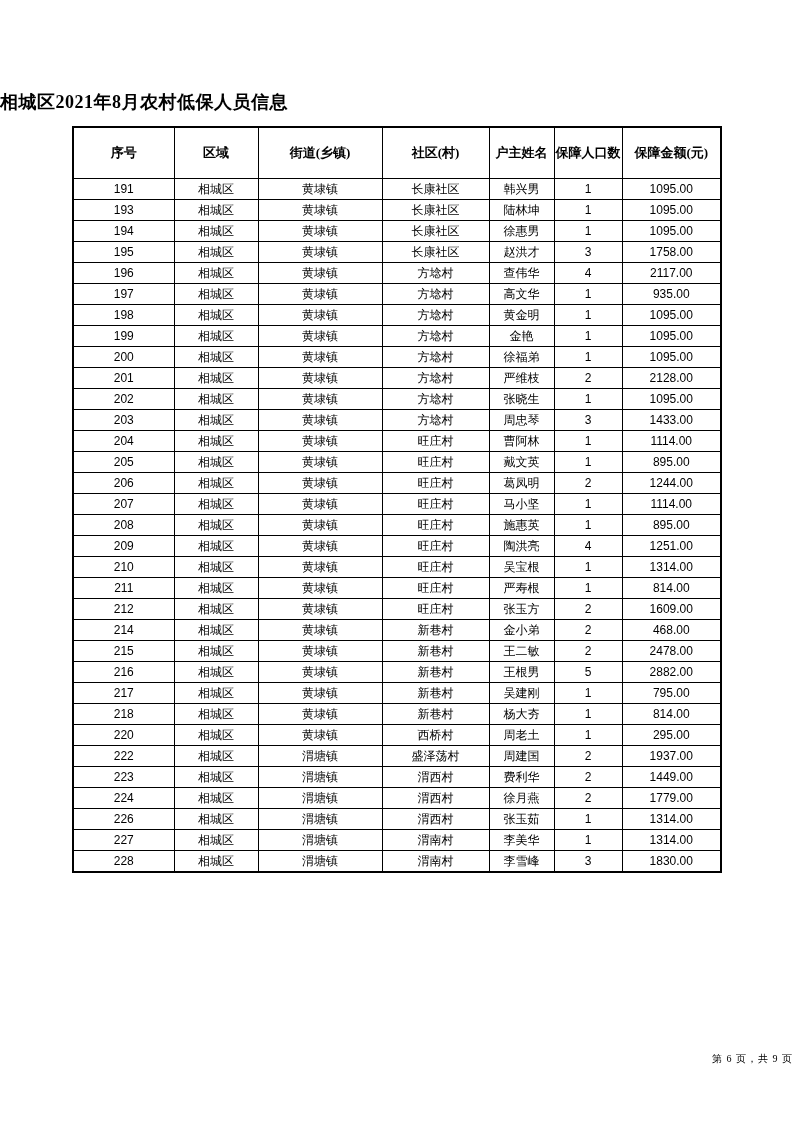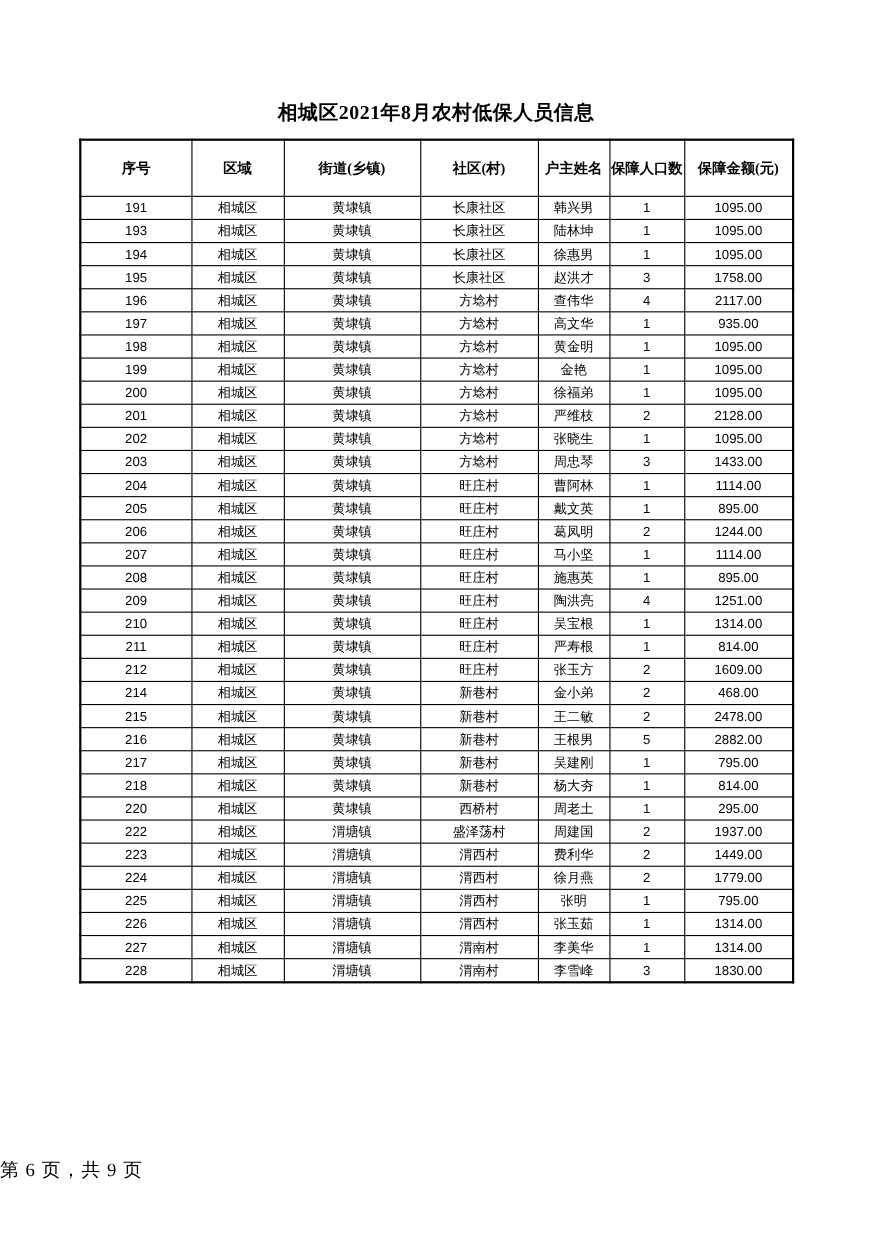--- a/index.html
+++ b/index.html
@@ -16,21 +16,20 @@
   }
   .page {
     width: 793px;
     height: 1122px;
     position: relative;
     background: #ffffff;
     overflow: hidden;
   }
   .title {
     padding-top: 92px;
-    text-align: center;
     font-family: "Liberation Serif", serif;
     font-weight: bold;
     font-size: 18px;
     letter-spacing: 0.5px;
     line-height: 20px;
   }
   table.lowbao-table {
     border-collapse: collapse;
     table-layout: fixed;
     width: 648px;
@@ -57,23 +56,23 @@
     padding: 0 1px;
     text-align: center;
     white-space: nowrap;
     overflow: hidden;
   }
   .footer {
     position: absolute;
     top: 1052px;
     left: 0;
     width: 100%;
-    text-align: left;
+    text-align: right;
     font-family: "Liberation Serif", serif;
-    font-size: 17px;
+    font-size: 10px;
     letter-spacing: 1px;
   }
 </style>
 </head>
 <body>
 
 <div class="page">
 
   <div class="title">相城区2021年8月农村低保人员信息</div>
 
@@ -363,29 +362,20 @@
         <tr>
           <td>224</td>
           <td>相城区</td>
           <td>渭塘镇</td>
           <td>渭西村</td>
           <td>徐月燕</td>
           <td>2</td>
           <td>1779.00</td>
         </tr>
         <tr>
-          <td>225</td>
-          <td>相城区</td>
-          <td>渭塘镇</td>
-          <td>渭西村</td>
-          <td>张明</td>
-          <td>1</td>
-          <td>795.00</td>
-        </tr>
-        <tr>
           <td>226</td>
           <td>相城区</td>
           <td>渭塘镇</td>
           <td>渭西村</td>
           <td>张玉茹</td>
           <td>1</td>
           <td>1314.00</td>
         </tr>
         <tr>
           <td>227</td>

